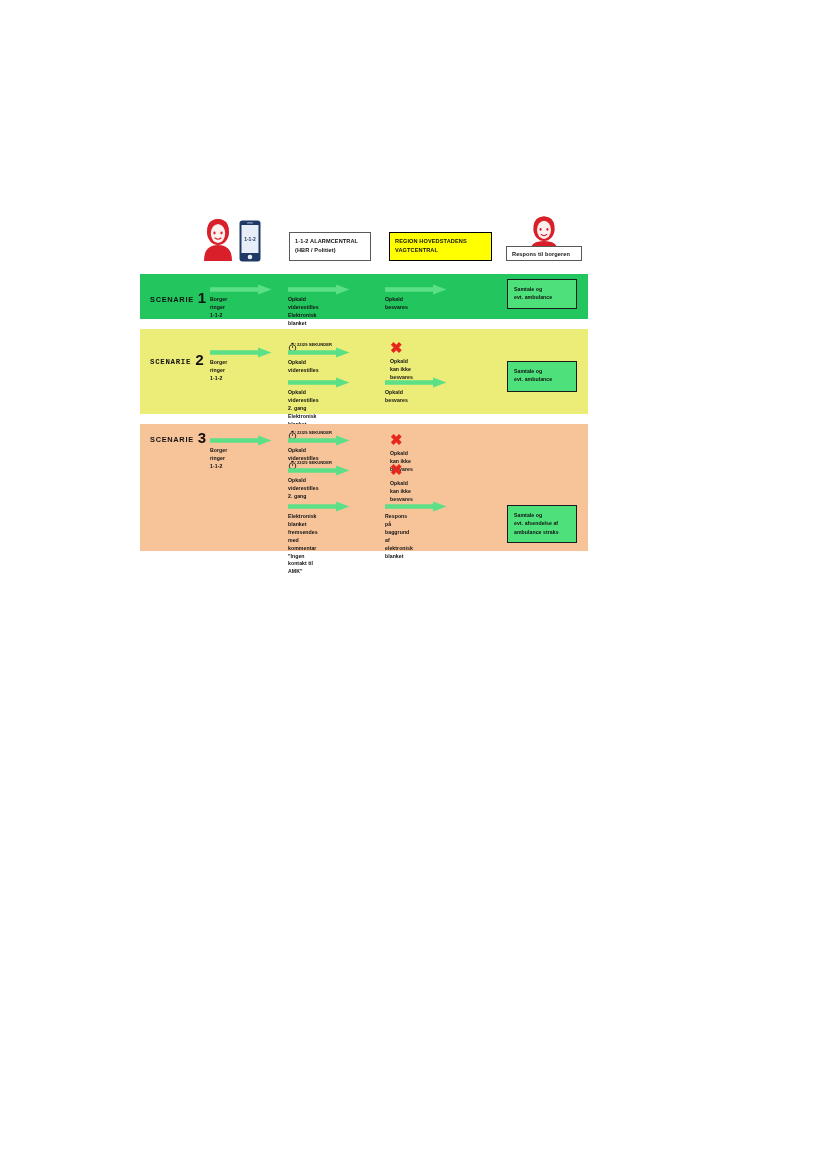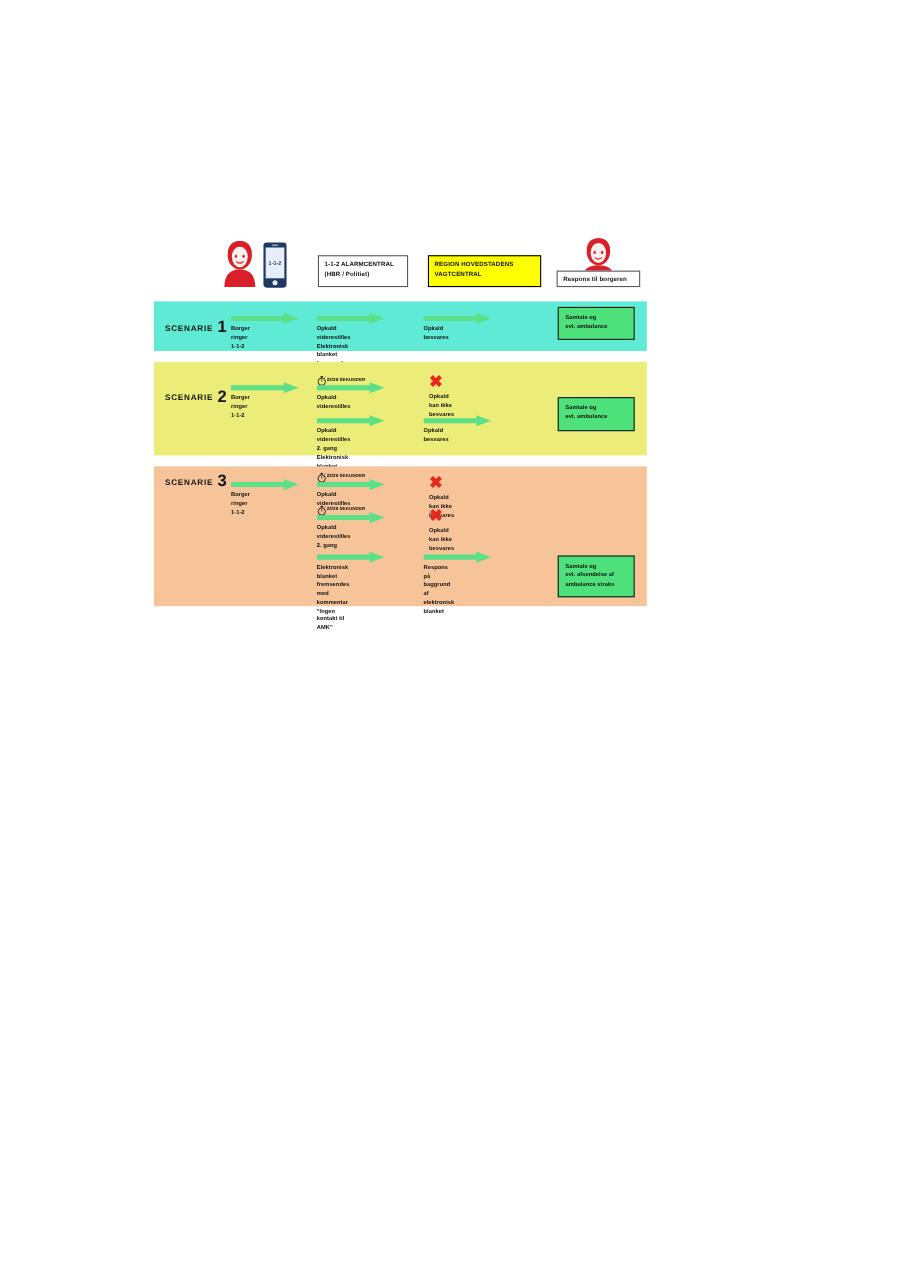--- a/index.html
+++ b/index.html
@@ -31,36 +31,36 @@
     letter-spacing:0.1px;
   }
   .hdr-alarm{left:149px;top:17px;width:82px;height:29px;background:#ffffff;}
   .hdr-region{left:249px;top:17px;width:103px;height:29px;background:#ffff00;border-color:#000000;}
   .hdr-respons{left:366px;top:31px;width:76px;height:15px;background:#ffffff;padding:3px 5px;font-size:5.6px;}
 
   .responder-icon{position:absolute;left:388px;top:1px;width:32px;height:32px;}
 
   
   .band{position:absolute;left:140px;width:448px;}
-  .band-1{top:274px;height:45px;background:#5eead4;}
+  .band-1{top:274px;height:45px;background:#22c55e;}
   .band-2{top:329px;height:85px;background:#ecec78;}
   .band-3{top:424px;height:127px;background:#f7c49a;}
 
   .scenario-label{
     position:absolute;
     left:10px;
     font-family:"Liberation Sans", sans-serif;
     font-weight:bold;
     color:#111;
     white-space:nowrap;
   }
   .scenario-label .word{font-size:7.4px;letter-spacing:0.7px;}
   .scenario-label .num{font-size:15px;margin-left:4px;vertical-align:-1px;}
   .sl-1{top:14px;}
-  .sl-2{top:22px;}
+  .sl-2{top:22px;font-family:Liberation Mono, monospace;}
   .sl-3{top:4px;}
 
   
   .step{position:absolute;}
   .arrow{position:absolute;left:0;top:0;}
   .step-txt{
     position:absolute;
     left:0;
     font-size:5.2px;
     font-weight:bold;

